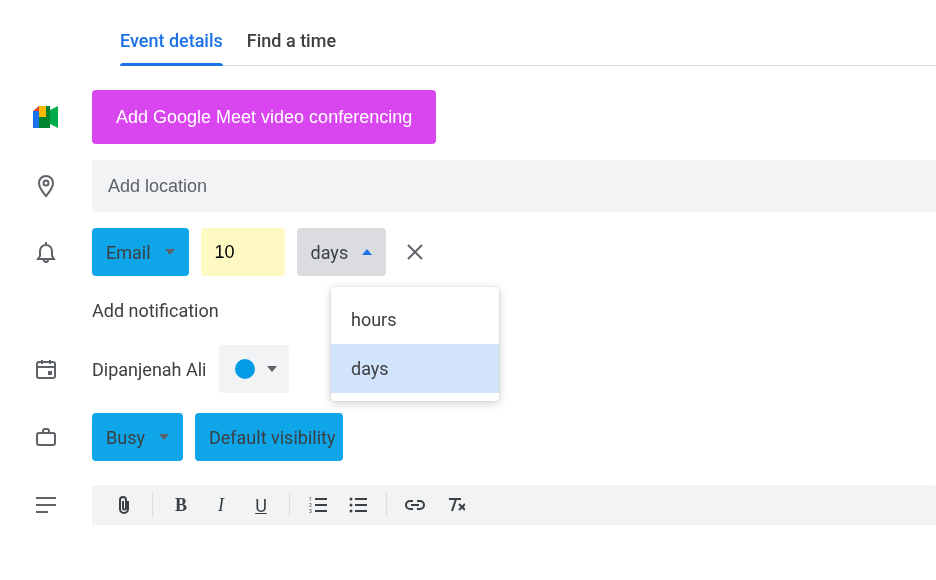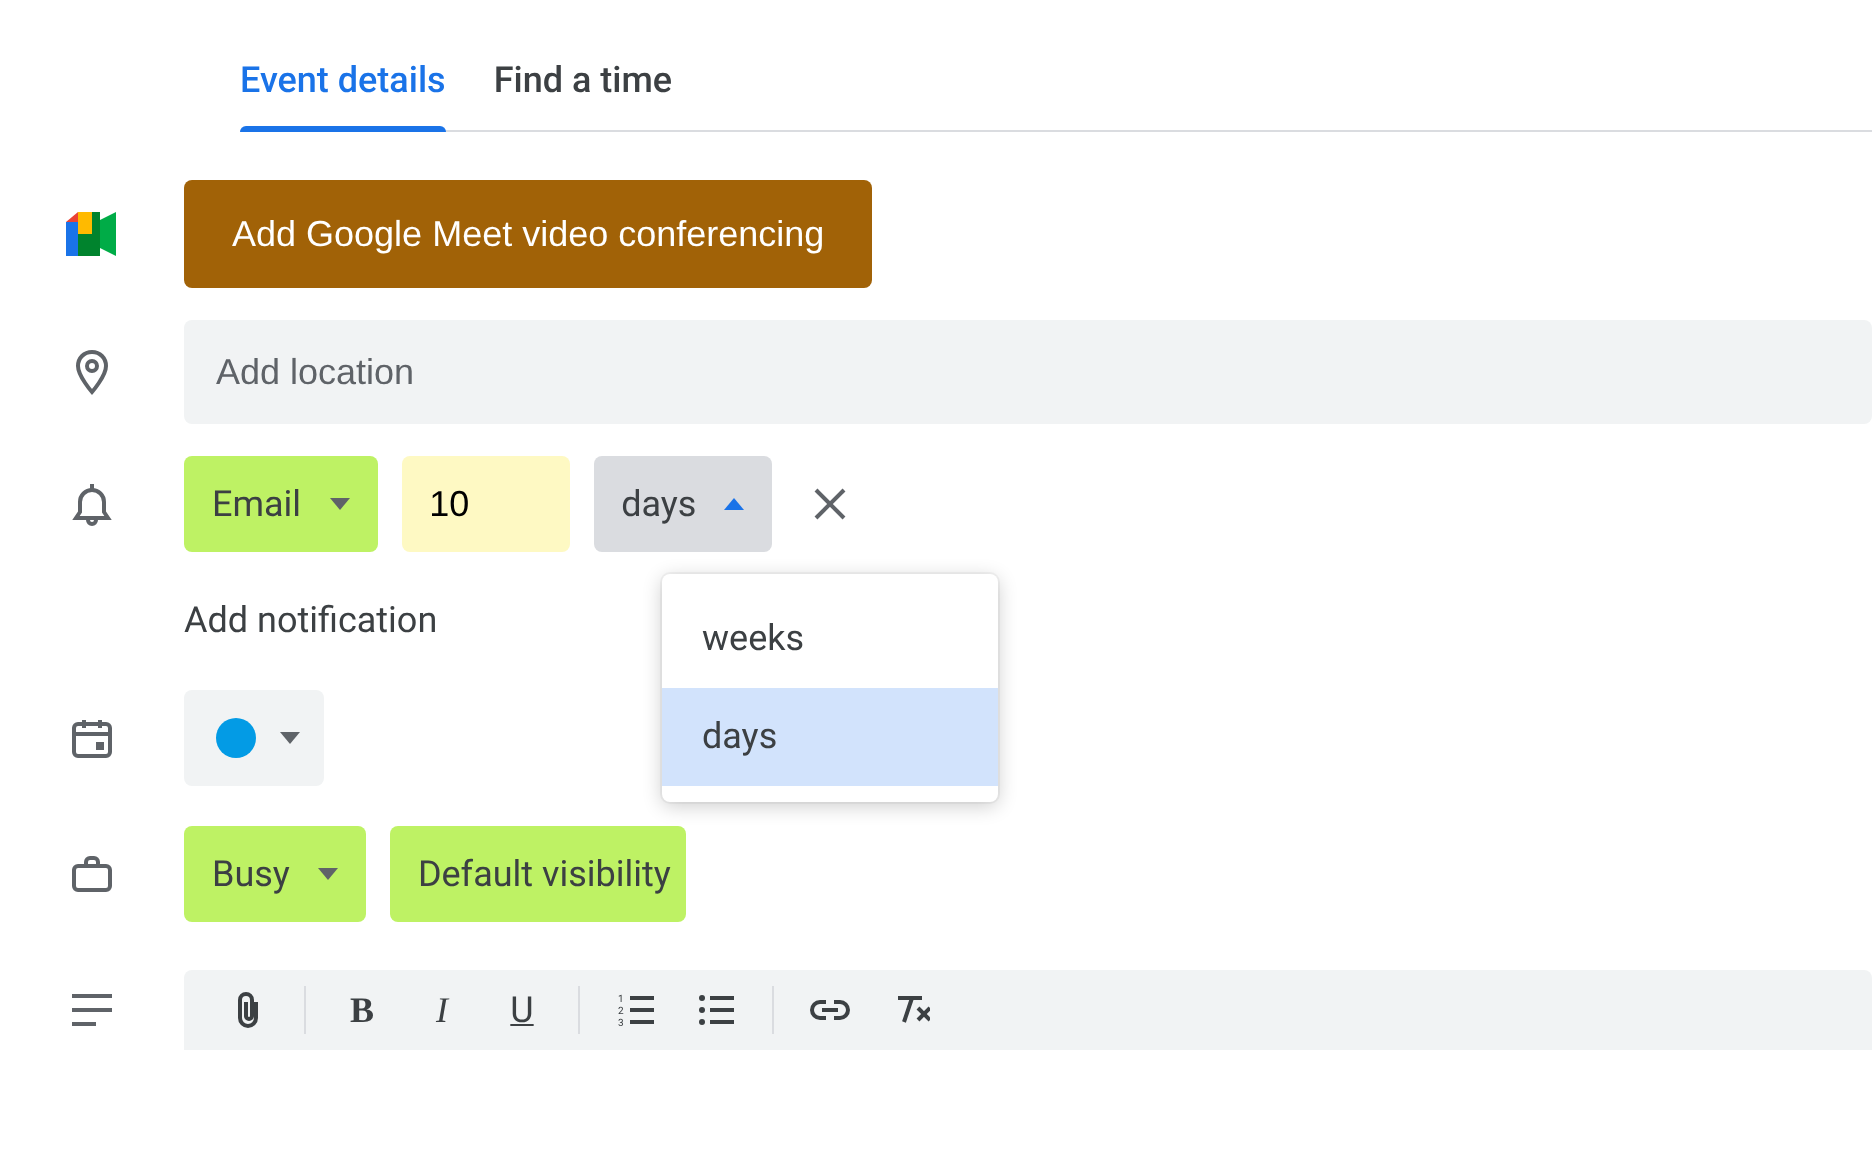--- a/index.html
+++ b/index.html
@@ -19,35 +19,35 @@
   
   
   .tabs { display: flex; margin-left: 120px; border-bottom: 1px solid #dadce0; margin-top: 30px; position: relative; }
   .tab { padding: 0 0 14px 0; margin-right: 24px; font-size: 18px; font-weight: 500; color: #3c4043; cursor: pointer; position: relative; }
   .tab.active { color: #1a73e8; }
   .tab.active::after { content:""; position:absolute; left:0; right:0; bottom:-1px; height:3px; background:#1a73e8; border-radius:3px 3px 0 0; }
   
   
   .meet-row { margin-top: 24px; }
   .meet-btn {
-    background: #a16207; color: #fff; border: none; border-radius: 4px;
+    background: #d946ef; color: #fff; border: none; border-radius: 4px;
     padding: 0 24px; height: 54px; font-size: 18px; font-weight: 500; cursor: pointer;
     display: flex; align-items: center;
   }
   
   
   .location-row { margin-top: 16px; }
   .location-input {
     flex: 1; background: #f1f3f4; border: none; height: 52px; padding: 0 16px;
     font-size: 18px; border-radius: 4px; color: #3c4043;
   }
   .location-input::placeholder { color: #5f6368; }
   
   
-  .pill { background: #bef264; border-radius: 4px; height: 48px; display: flex; align-items: center; padding: 0 14px; font-size: 18px; cursor: pointer; }
+  .pill { background: #0ea5e9; border-radius: 4px; height: 48px; display: flex; align-items: center; padding: 0 14px; font-size: 18px; cursor: pointer; }
   .pill.selected-open { background: #dadce0; }
   .dropdown-arrow { margin-left: 14px; }
   .num-input { background:#fef9c3; border:none; height:48px; width:84px; border-radius:4px; padding:0 14px; font-size:18px; }
   
   
   .notif-row { margin-top: 16px; }
   .close-x { font-size: 22px; color:#5f6368; cursor:pointer; padding:8px; }
   
   .add-notif-row { margin-top: 24px; }
   .add-notif { font-size: 18px; color:#3c4043; cursor:pointer; }
@@ -175,20 +175,21 @@
       <svg width="22" height="22" viewBox="0 0 22 22" fill="none" stroke="#5f6368" stroke-width="2">
         <rect x="2" y="4" width="18" height="16" rx="2"></rect>
         <line x1="2" y1="9" x2="20" y2="9"></line>
         <line x1="7" y1="2" x2="7" y2="6"></line>
         <line x1="15" y1="2" x2="15" y2="6"></line>
         <rect x="13" y="13" width="4" height="4" fill="#5f6368" stroke="none"></rect>
       </svg>
     </span>
   </div>
   <div class="content-col">
+    <span class="owner-name">Dipanjenah Ali</span>
     <div class="color-chip">
       <span class="circle" style="background: rgb(3, 155, 229);"></span>
       <span>
         <svg width="10" height="6" viewBox="0 0 10 6">
             <polygon points="0,0 10,0 5,6" fill="#5f6368"></polygon>
           </svg>
       </span>
     </div>
   </div>
 </div>
@@ -273,15 +274,15 @@
             <line x1="11" y1="3" x2="7" y2="15"></line>
             <line x1="14" y1="8" x2="20" y2="14"></line>
             <line x1="20" y1="8" x2="14" y2="14"></line>
           </svg>
       </span>
     </div>
   </div>
 </div>
 
 <div class="menu" id="unit-menu" style="left: 331px; top: 287px;">
-  <div class="menu-item">weeks</div>
+  <div class="menu-item">hours</div>
   <div class="menu-item selected">days</div>
 </div>
 
 </body></html>

